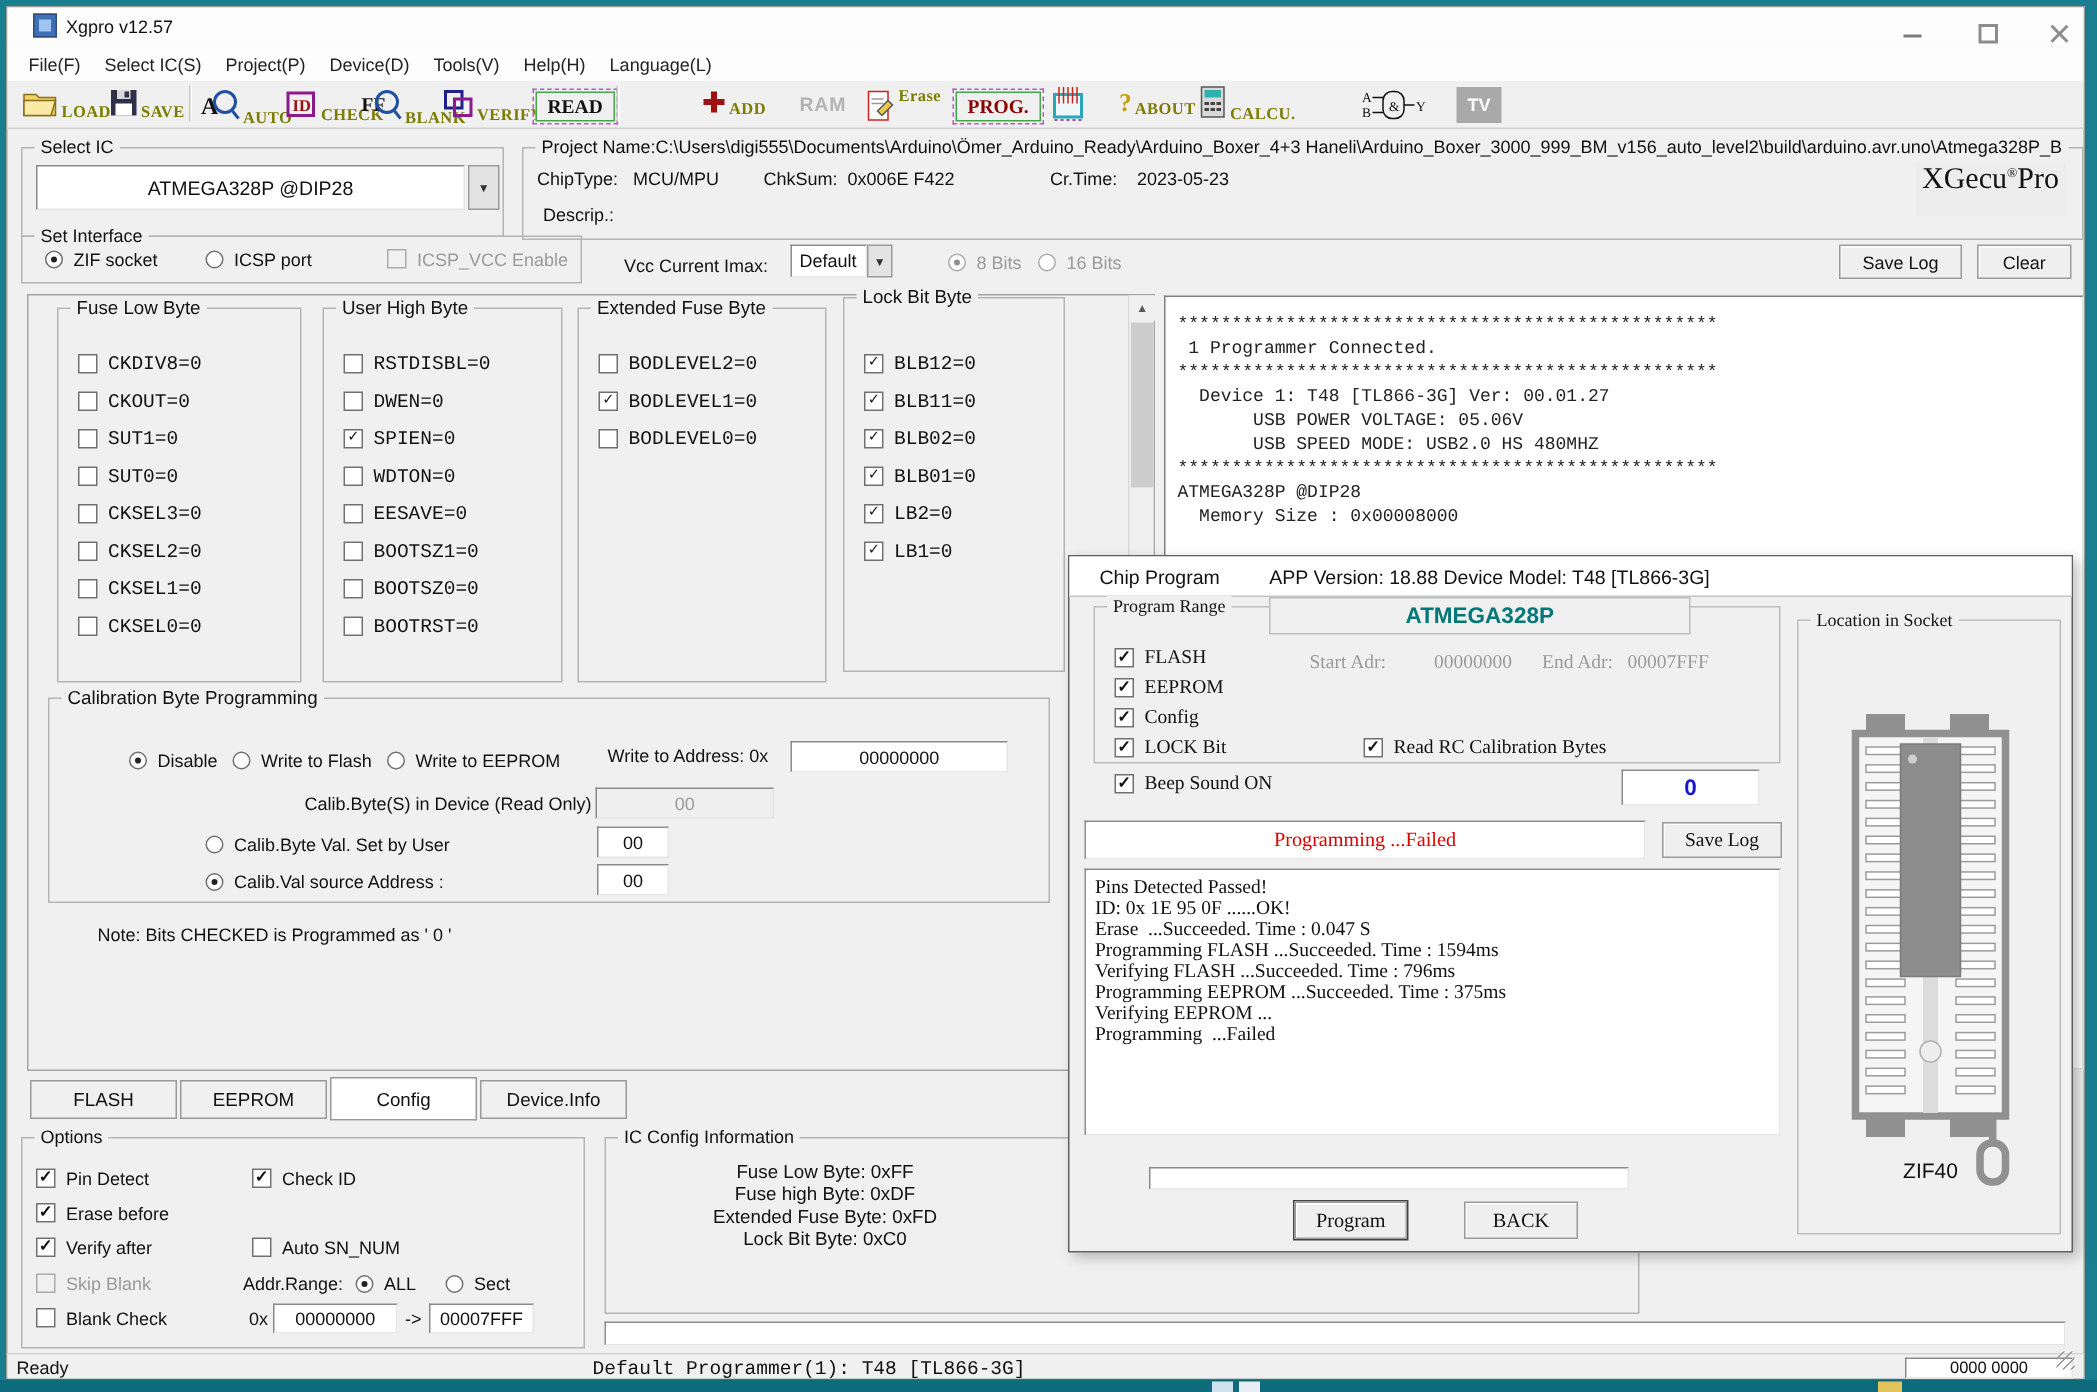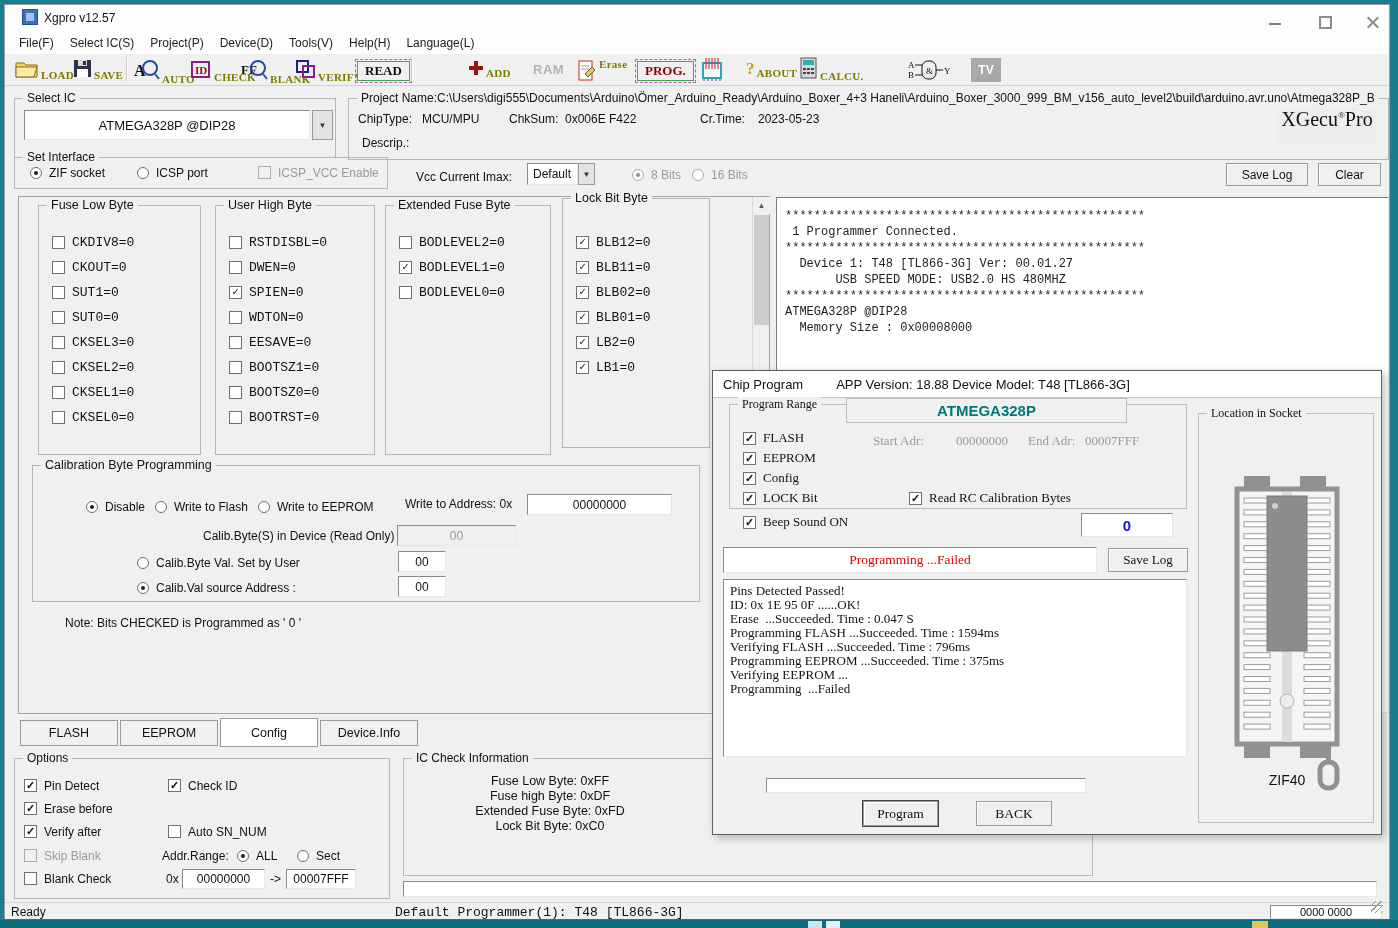--- a/index.html
+++ b/index.html
@@ -439,20 +439,21 @@
   <div class="abs sunken" style="left:398px;top:576px;width:48px;height:21px;display:flex;align-items:center;justify-content:center">
       <span>00</span>
     </div>
   <span class="abs" style="left:65px;top:616px">Note: Bits CHECKED is Programmed as ' 0 '</span>
 
   <div class="abs logpanel" style="left:776px;top:197px;width:613px;height:516px">
       <div class="logline">**************************************************</div>
       <div class="logline"> 1 Programmer Connected.</div>
       <div class="logline">**************************************************</div>
       <div class="logline">  Device 1: T48 [TL866-3G] Ver: 00.01.27</div>
+      <div class="logline">       USB POWER VOLTAGE: 05.06V</div>
       <div class="logline">       USB SPEED MODE: USB2.0 HS 480MHZ</div>
       <div class="logline">**************************************************</div>
       <div class="logline"></div>
       <div class="logline">ATMEGA328P @DIP28</div>
       <div class="logline">  Memory Size : 0x00008000</div>
     </div>
 
   <div class="tab" style="left:20px;width:98px">
       <span>FLASH</span>
     </div>
@@ -509,21 +510,21 @@
   <span class="abs" style="left:166px;top:872px">0x</span>
   <div class="abs sunken" style="left:182px;top:869px;width:83px;height:20px;display:flex;align-items:center;justify-content:center">
       <span>00000000</span>
     </div>
   <span class="abs" style="left:270px;top:872px">-&gt;</span>
   <div class="abs sunken" style="left:286px;top:869px;width:70px;height:20px;display:flex;align-items:center;justify-content:center">
       <span>00007FFF</span>
     </div>
 
   <div class="group" style="left:403px;top:758px;width:690px;height:118px">
-    <span class="gtitle">IC Check Information</span>
+    <span class="gtitle">IC Config Information</span>
   </div>
   <div class="abs" style="left:420px;top:774px;width:260px">
       <div class="cfg-line">Fuse Low Byte: 0xFF</div>
       <div class="cfg-line">Fuse high Byte: 0xDF</div>
       <div class="cfg-line">Extended Fuse Byte: 0xFD</div>
       <div class="cfg-line">Lock Bit Byte: 0xC0</div>
     </div>
 
   <div class="abs sunken" style="left:403px;top:881px;width:974px;height:16px"></div>
 
@@ -537,21 +538,21 @@
   </div>
 
   <div class="abs" style="left:0;top:920px;width:1398px;height:8px;background:#0d6b7b">
     <div class="abs" style="left:808px;top:1px;width:14px;height:7px;background:#cfe2ee"></div>
     <div class="abs" style="left:826px;top:1px;width:14px;height:7px;background:#e9eef4"></div>
     <div class="abs" style="left:1252px;top:1px;width:16px;height:7px;background:#e3c45c"></div>
   </div>
 
   <div class="abs dlg">
     <div class="dlg-title">
-      <span style="margin-left:10px;font-size:13px">Chip Program</span>
+      <span style="margin-left:20px;font-size:13px">Chip Program</span>
       <span style="margin-left:33px;font-size:13px">APP Version: 18.88 Device Model: T48 [TL866-3G]</span>
     </div>
 
     <div class="group" style="left:16px;top:33px;width:458px;height:105px;border-color:#bdbdbd">
       <span class="gtitle serif" style="background:#f0f0f0">Program Range</span>
     </div>
     <div class="abs" style="left:133px;top:27px;width:281px;height:25px;background:#f0f0f0;border:1px solid #bdbdbd;display:flex;align-items:center;justify-content:center;font-weight:bold;font-size:15px;color:#007878">
         <span>ATMEGA328P</span>
       </div>
 

